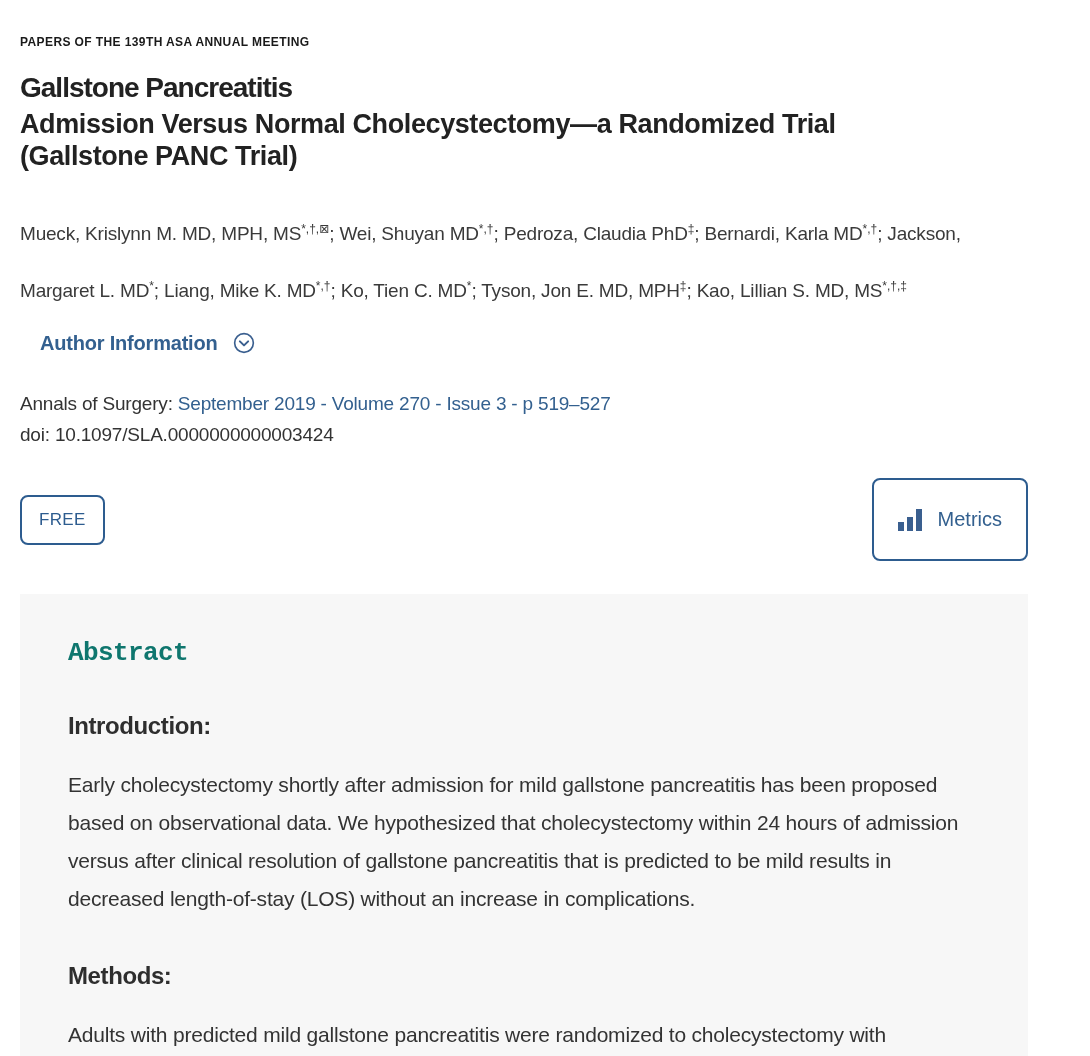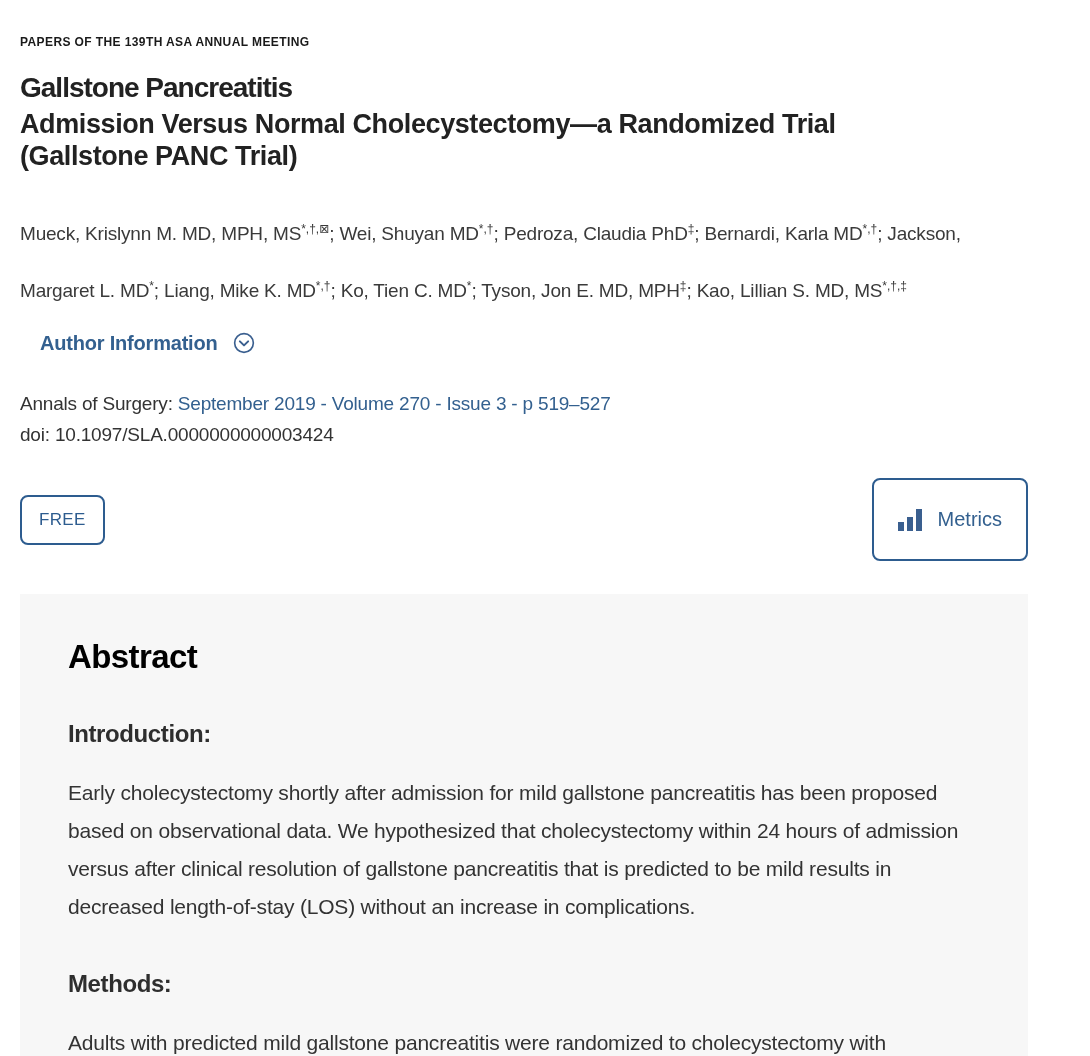--- a/index.html
+++ b/index.html
@@ -84,21 +84,21 @@
   .bar-chart-icon .b2{height:14px;}
   .bar-chart-icon .b3{height:22px;}
 
   .abstract-panel{
     margin-top:33px;
     background:var(--panel-bg);
     padding:44px 48px 80px 48px;
     min-height:540px;
   }
   .abstract-heading{
-    font-size:33px;font-weight:700;color:#000000;letter-spacing:-.6px;
+    font-size:26px;font-weight:700;color:#0f766e;letter-spacing:-.6px;font-family:Liberation Mono, monospace;
   }
   .section-heading{
     margin-top:44px;
     font-size:24px;font-weight:700;color:#2e2e2e;letter-spacing:-.4px;
   }
   .section-text{
     margin-top:26px;
     font-size:21px;line-height:38px;color:var(--text-dark);
     letter-spacing:-.2px;
     max-width:905px;

